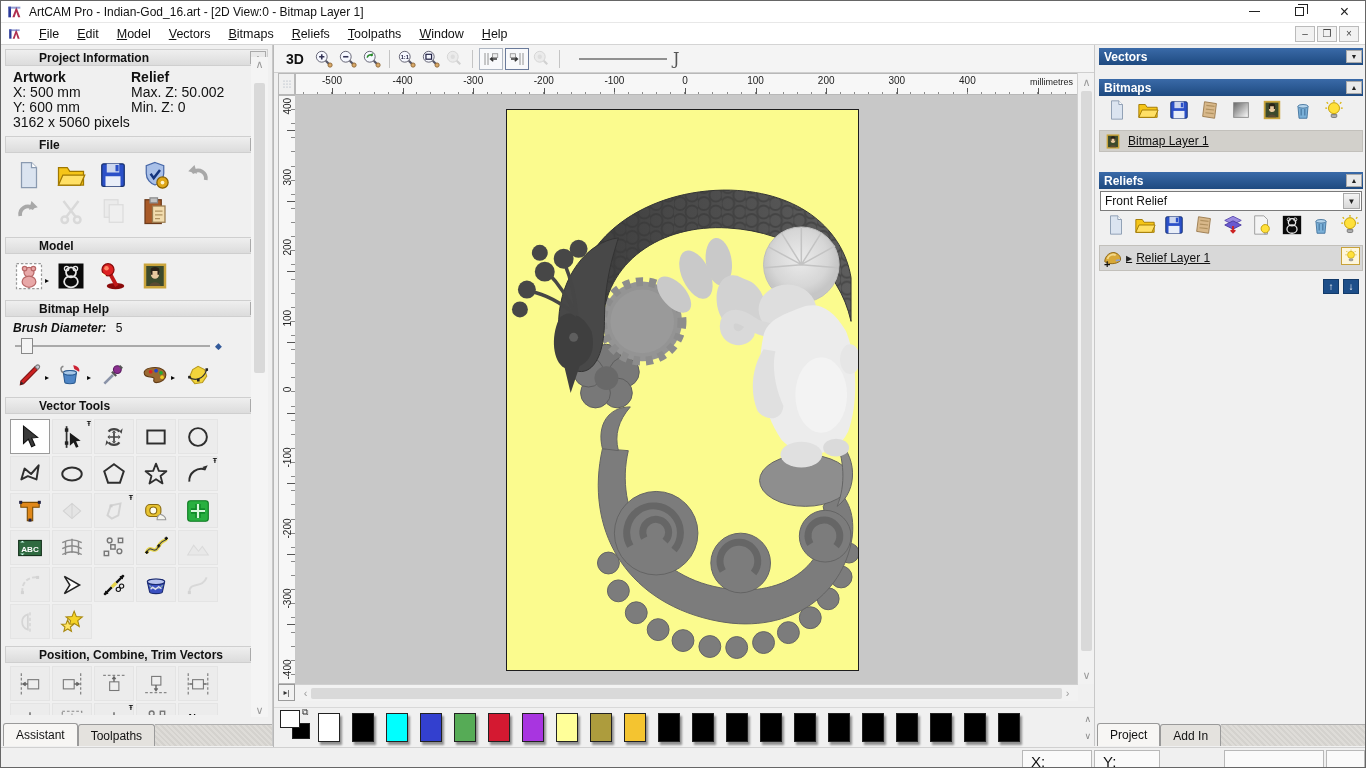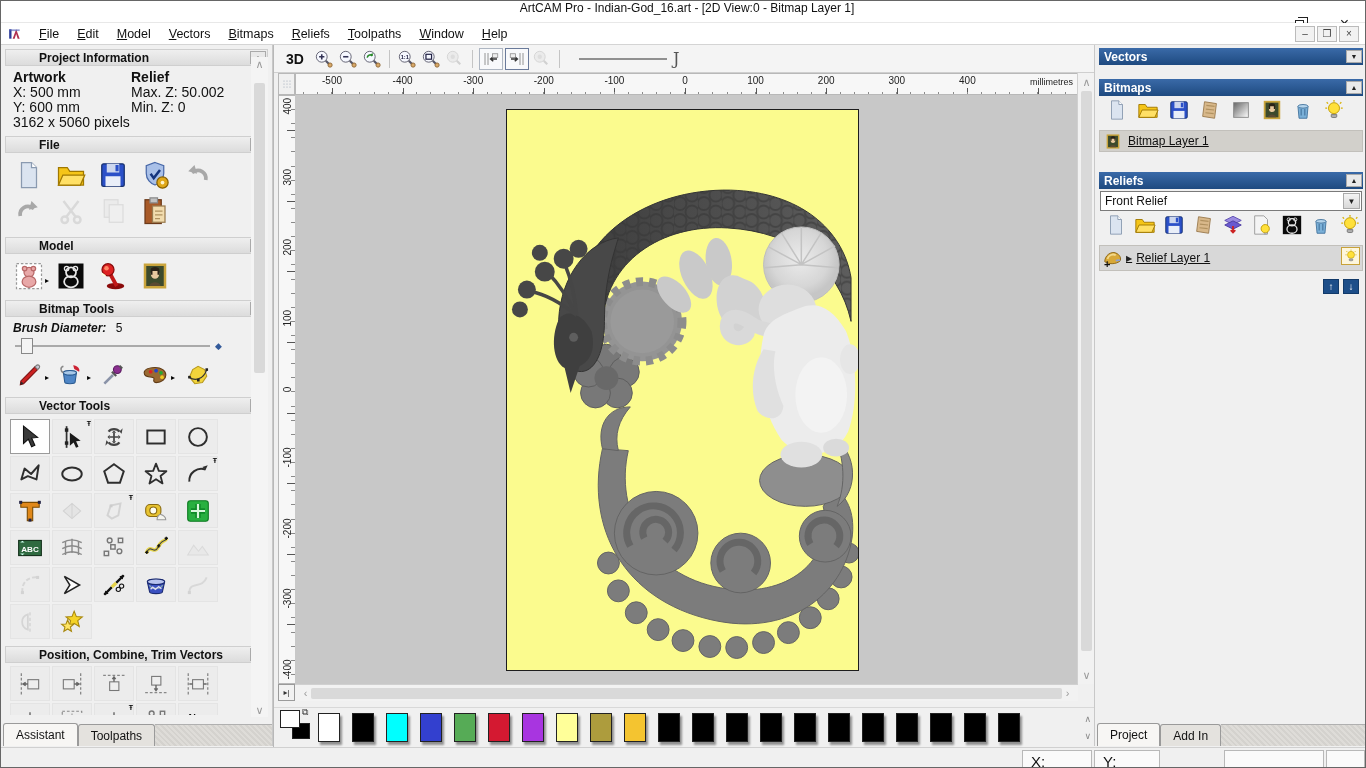--- a/index.html
+++ b/index.html
@@ -1,20 +1,20 @@
 <!DOCTYPE html>
 <html><head>
 <meta charset="utf-8">
 <style>
   html,body{margin:0;padding:0;background:#999;}
   *{box-sizing:border-box;font-family:"Liberation Sans","DejaVu Sans",sans-serif;}
   #app{position:relative;width:1366px;height:768px;background:#f0f0f0;overflow:hidden;border:1px solid #666;}
 
   
-  #titlebar{position:absolute;left:0;top:0;width:1366px;height:22px;background:#fff;display:flex;align-items:center;border-bottom:1px solid #e8e8e8;flex-direction:column;}
+  #titlebar{position:absolute;left:0;top:0;width:1366px;height:22px;background:#fff;display:flex;align-items:center;border-bottom:1px solid #e8e8e8;}
   #titlebar .ttl{font-size:12px;color:#111;margin-left:6px;white-space:nowrap;}
   .win-ctrls{margin-left:auto;display:flex;align-items:center;height:100%;}
   .win-btn{width:45px;height:100%;display:flex;align-items:center;justify-content:center;font-size:13px;color:#222;}
   .glyph-min{width:11px;height:1px;background:#222;display:block;}
   .glyph-restore{width:9px;height:9px;border:1px solid #222;position:relative;display:block;background:#fff;}
   .glyph-restore:before{content:"";position:absolute;left:2px;top:-4px;width:9px;height:9px;border:1px solid #222;border-bottom:none;border-left:none;}
   
   #menubar{position:absolute;left:0;top:22px;width:1366px;height:22px;background:#fff;display:flex;align-items:center;border-bottom:1px solid #d4d4d4;}
   .menu-item{display:inline-block;font-size:12.5px;color:#111;padding:2px 9px;}
   .menu-item::first-letter{text-decoration:underline;}
@@ -640,21 +640,21 @@
           </svg>
         </div>
         <div class="tbtn">
           <svg>
             <use href="#s-mona"></use>
           </svg>
         </div>
       </div>
 
     <div class="sec-hdr">
-      <span>Bitmap Tools</span>
+      <span>Bitmap Help</span>
       <div class="hdr-btn">▲</div>
     </div>
     <div class="brush-label">
       <i>Brush Diameter:</i>
       <span style="margin-left:6px">5</span>
     </div>
     <div class="slider-row">
       <div class="slider-track"></div>
       <div class="slider-handle"></div>
       <div class="slider-dot">◆</div>

